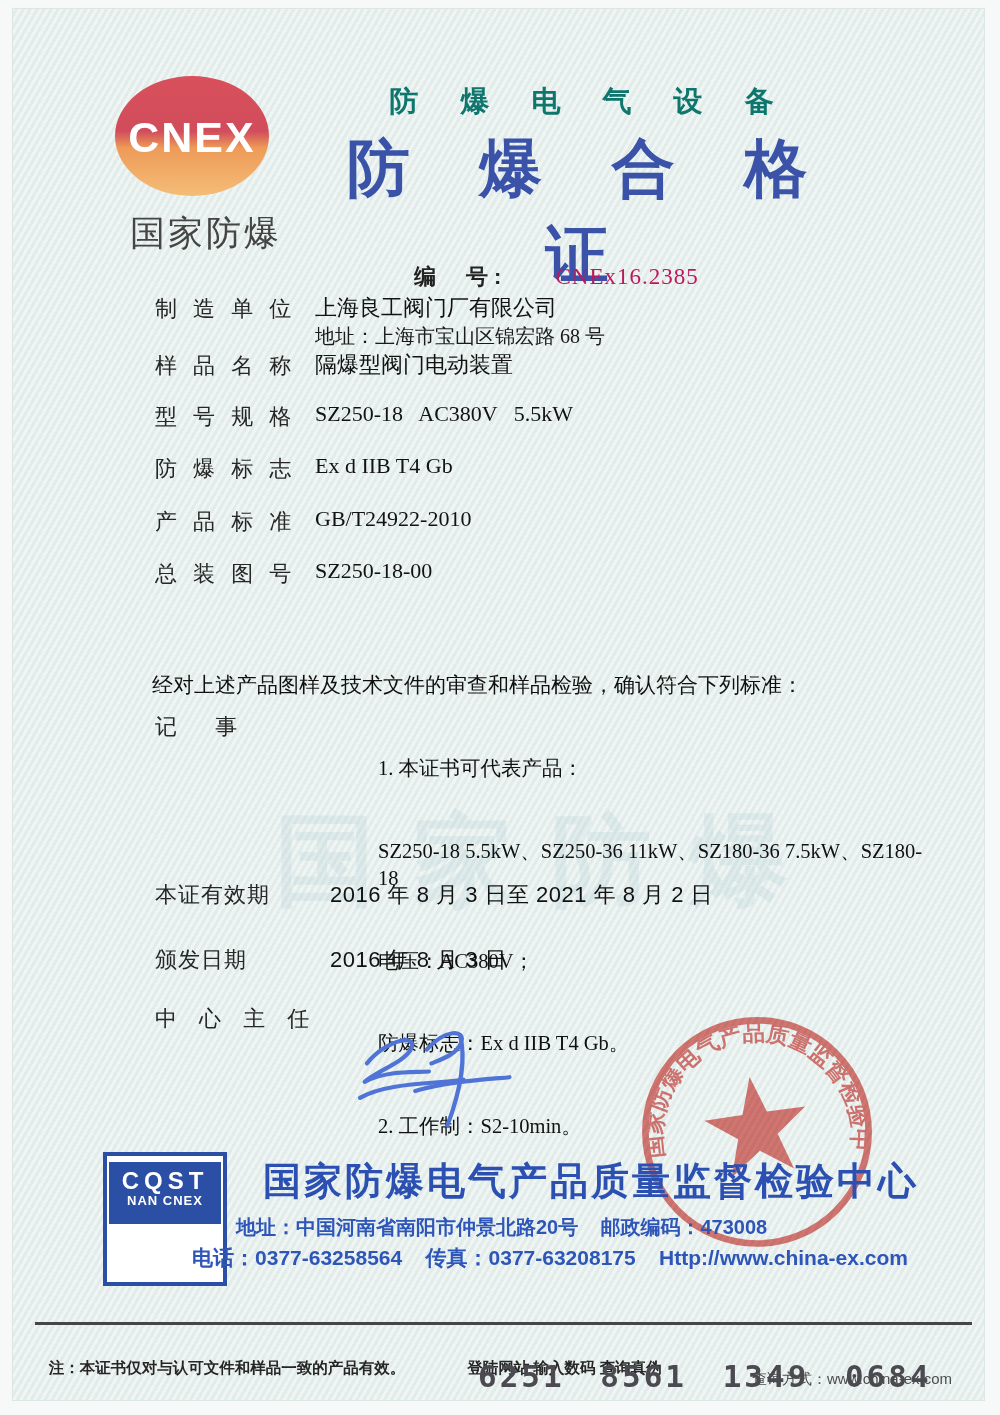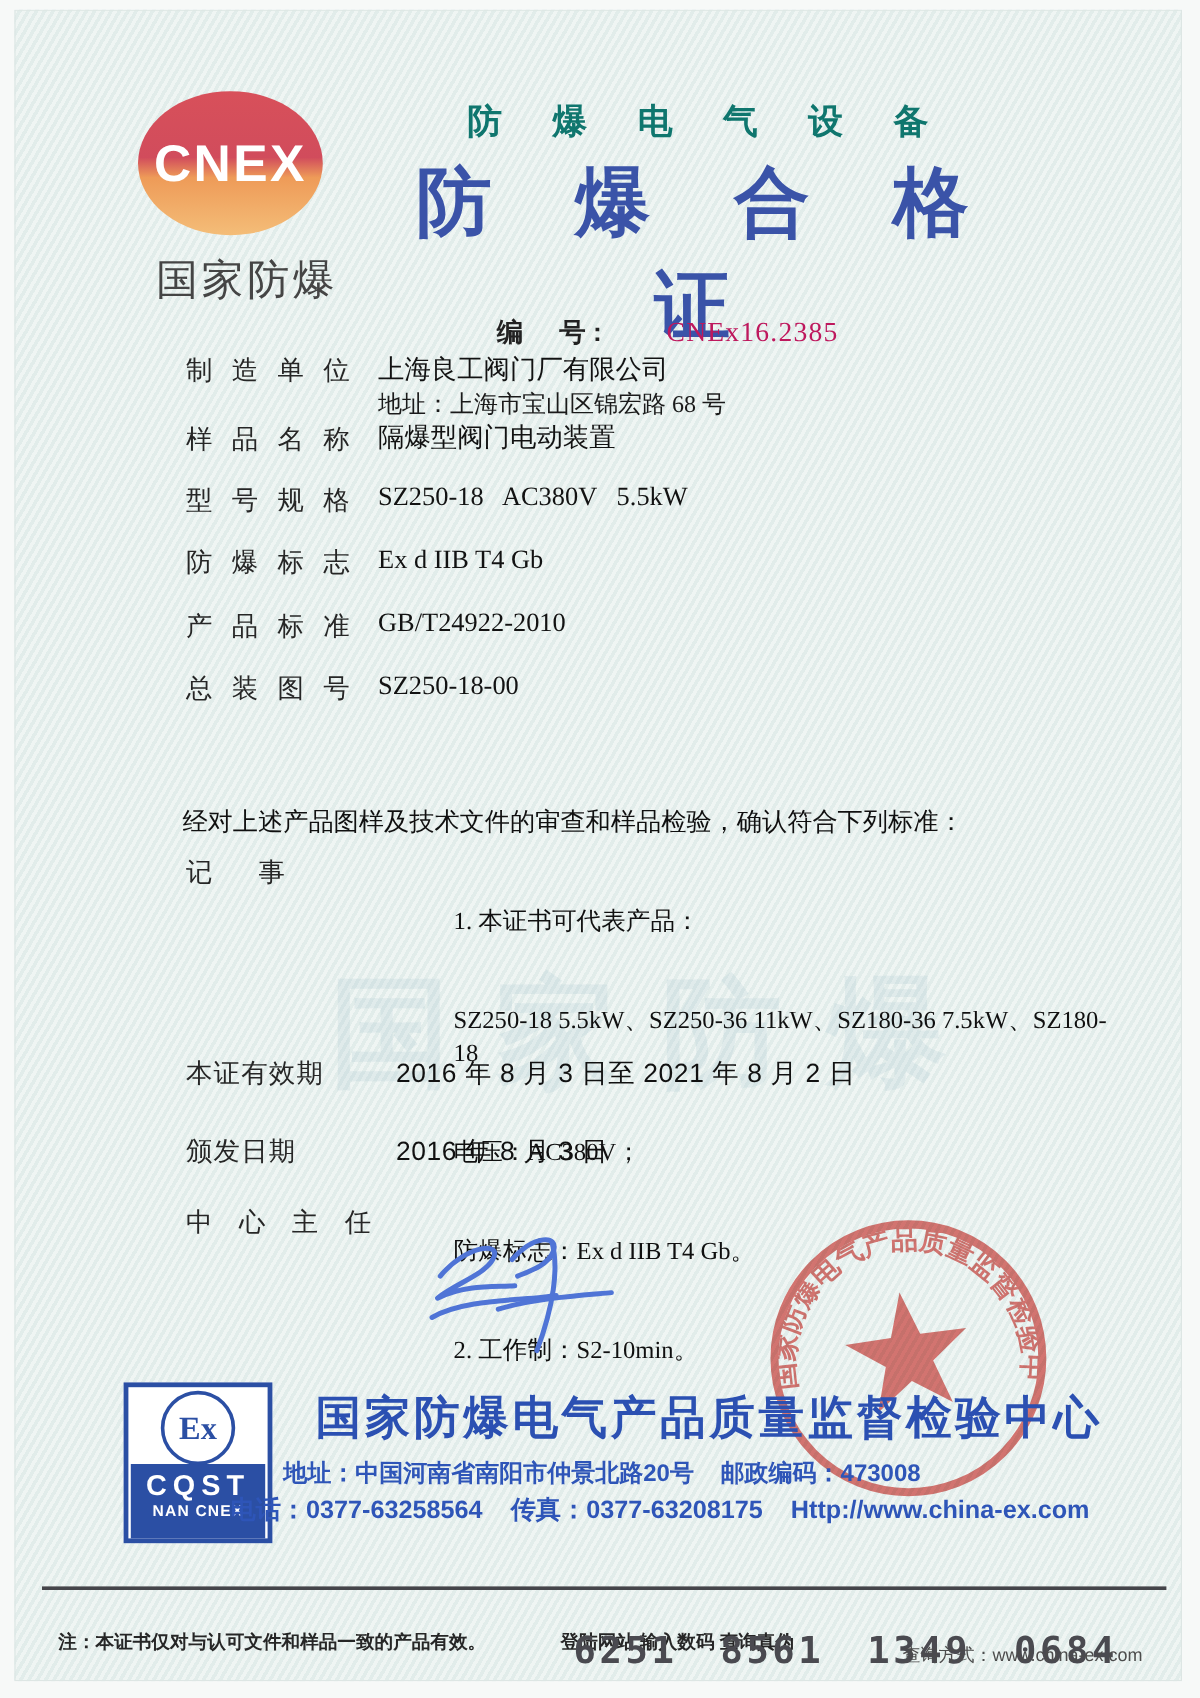--- a/index.html
+++ b/index.html
@@ -133,25 +133,20 @@
 <svg class="abs stamp" width="248" height="248" viewBox="0 0 260 260">
   <circle cx="130" cy="132" r="117" fill="none" stroke="#dd6a66" stroke-width="7"></circle>
   <polygon fill="#dd6a66" transform="rotate(-8 130 130)" points="130,74 117.1,112.2 76.7,112.7 109.1,136.8 97.1,175.3 130,152 162.9,175.3 150.9,136.8 183.3,112.7 142.9,112.2"></polygon>
   <path id="stampArc" d="M 33.4 161.9 A 100 100 0 1 1 226.6 161.9" fill="none"></path>
   <text font-size="23.5" fill="#dd6a66" font-weight="bold" font-family="Liberation Sans, DejaVu Sans, sans-serif">
     <textPath href="#stampArc" startOffset="1%">国家防爆电气产品质量监督检验中心</textPath>
   </text>
 </svg>
 
 <div class="abs badge">
-  <div class="badge-top">
-    <div class="badge-circle">
-      <span class="badge-ex">Ex</span>
-    </div>
-  </div>
   <div class="badge-bottom">
     <div class="badge-cqst">CQST</div>
     <div class="badge-ny">NAN CNEX</div>
   </div>
 </div>
 
 <div class="abs orgname">国家防爆电气产品质量监督检验中心</div>
 <div class="abs orgaddr">地址：中国河南省南阳市仲景北路20号    邮政编码：473008</div>
 <div class="abs orgcontact">电话：0377-63258564    传真：0377-63208175    Http://www.china-ex.com</div>
 

